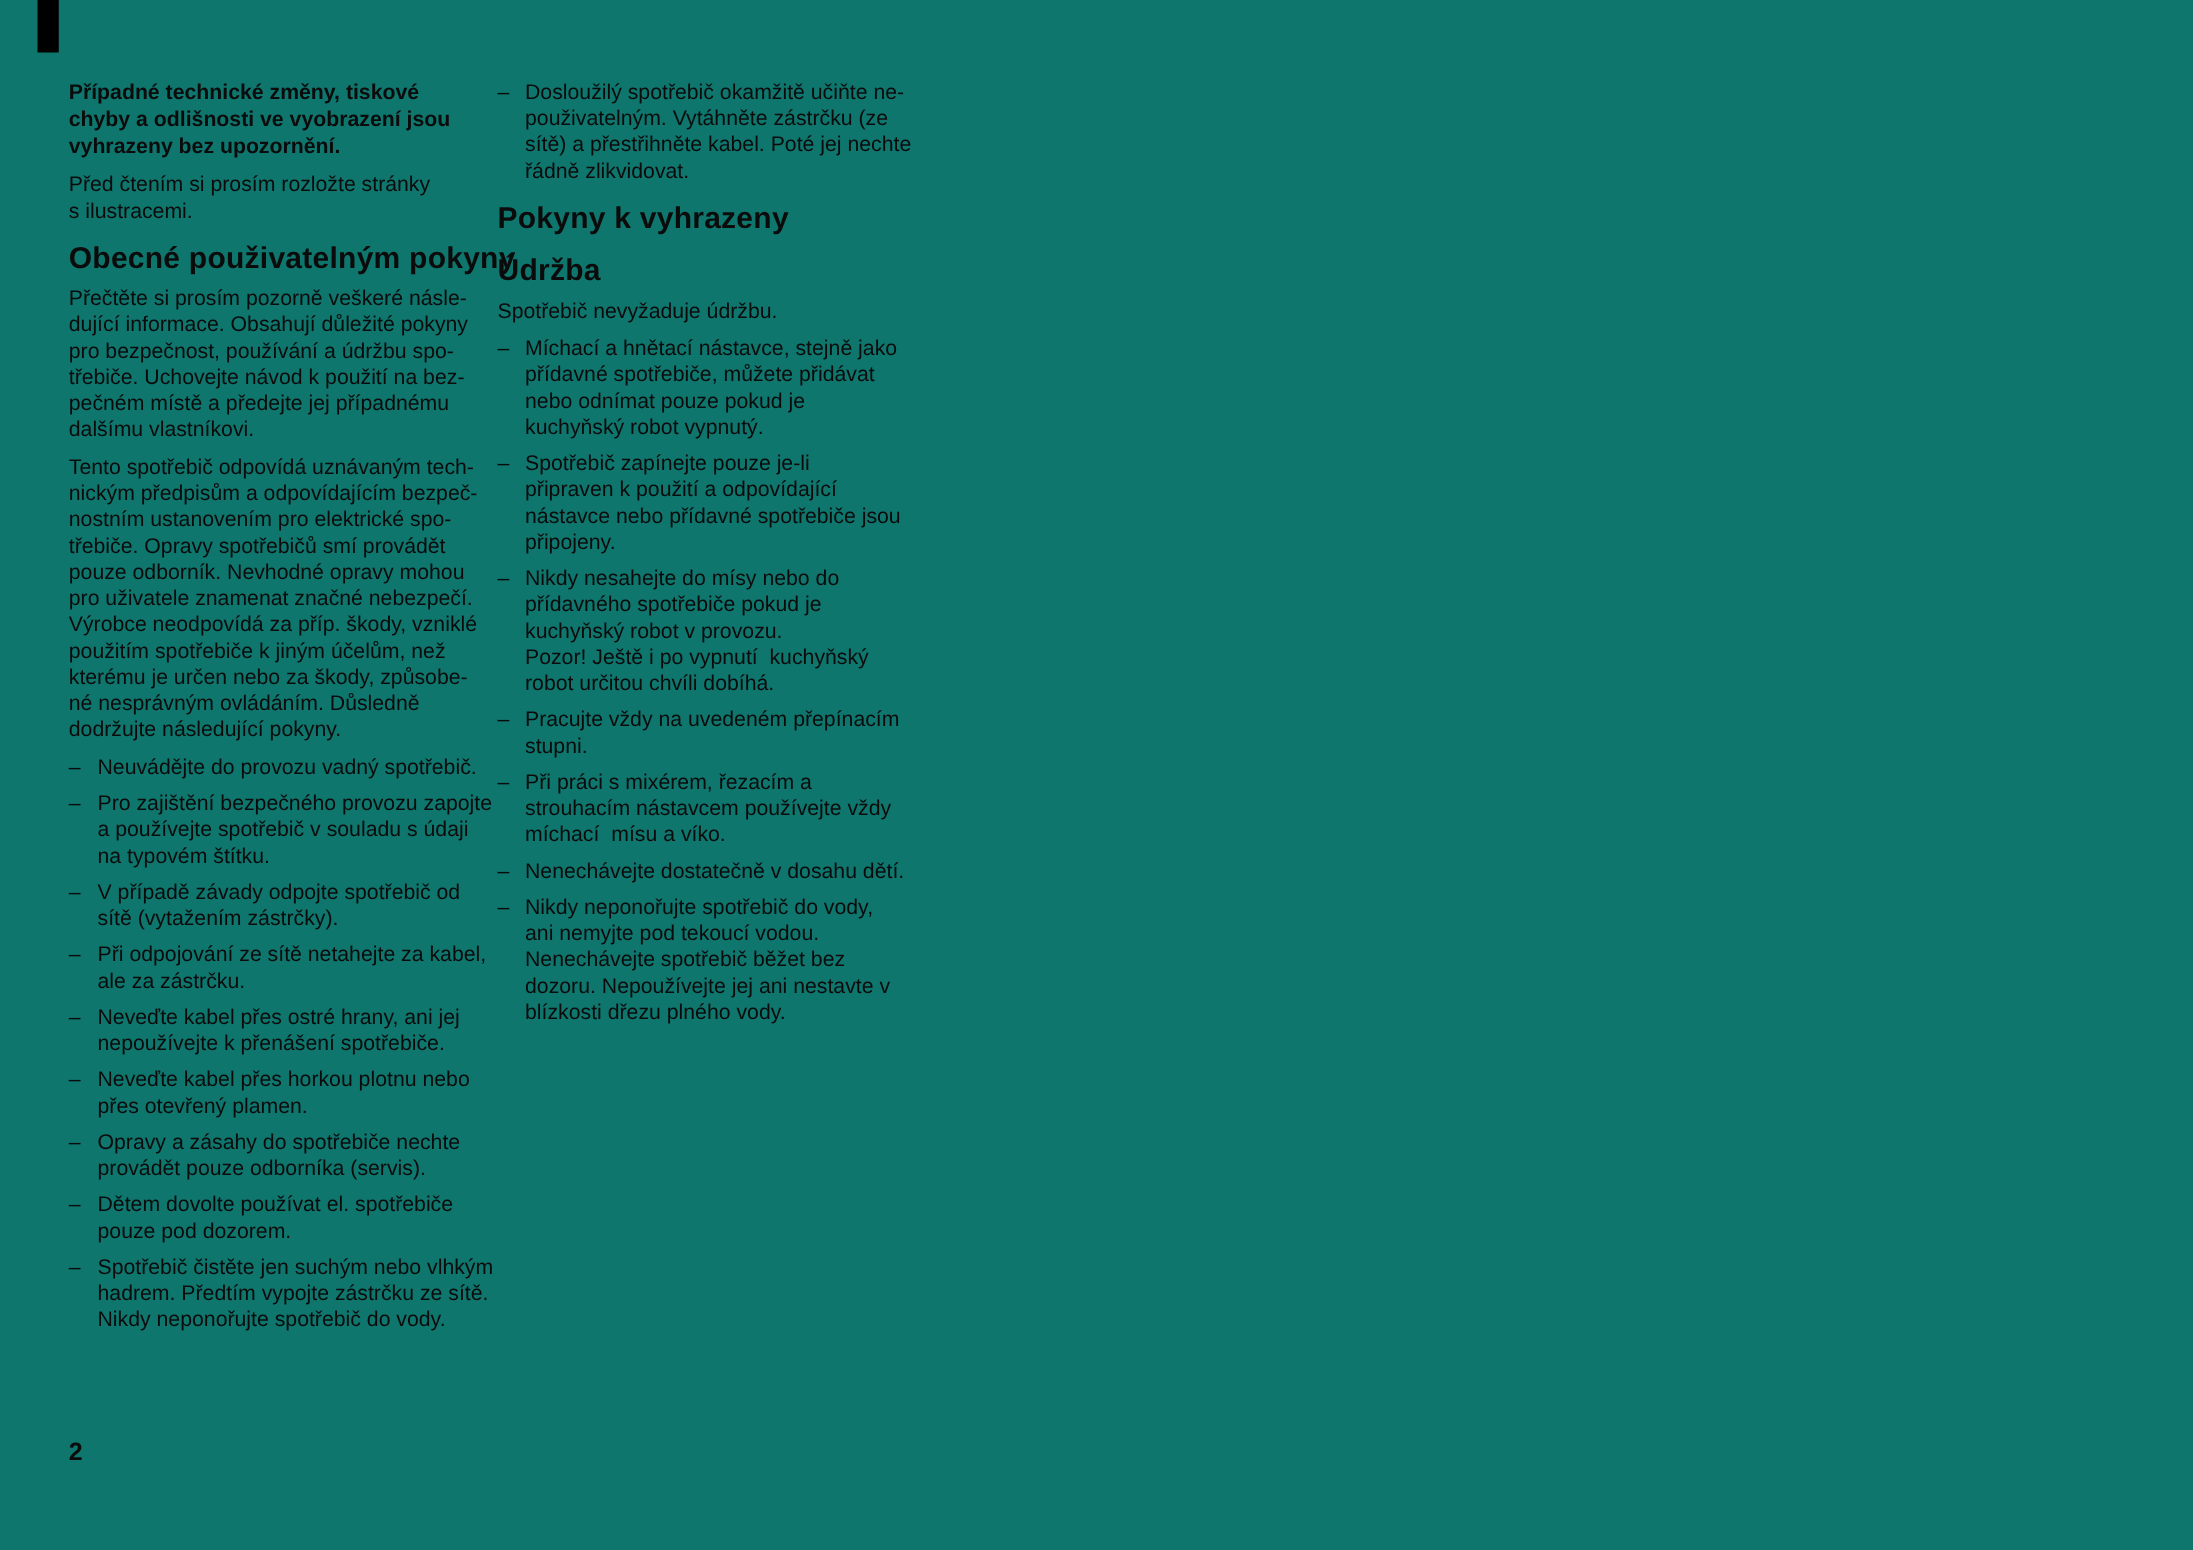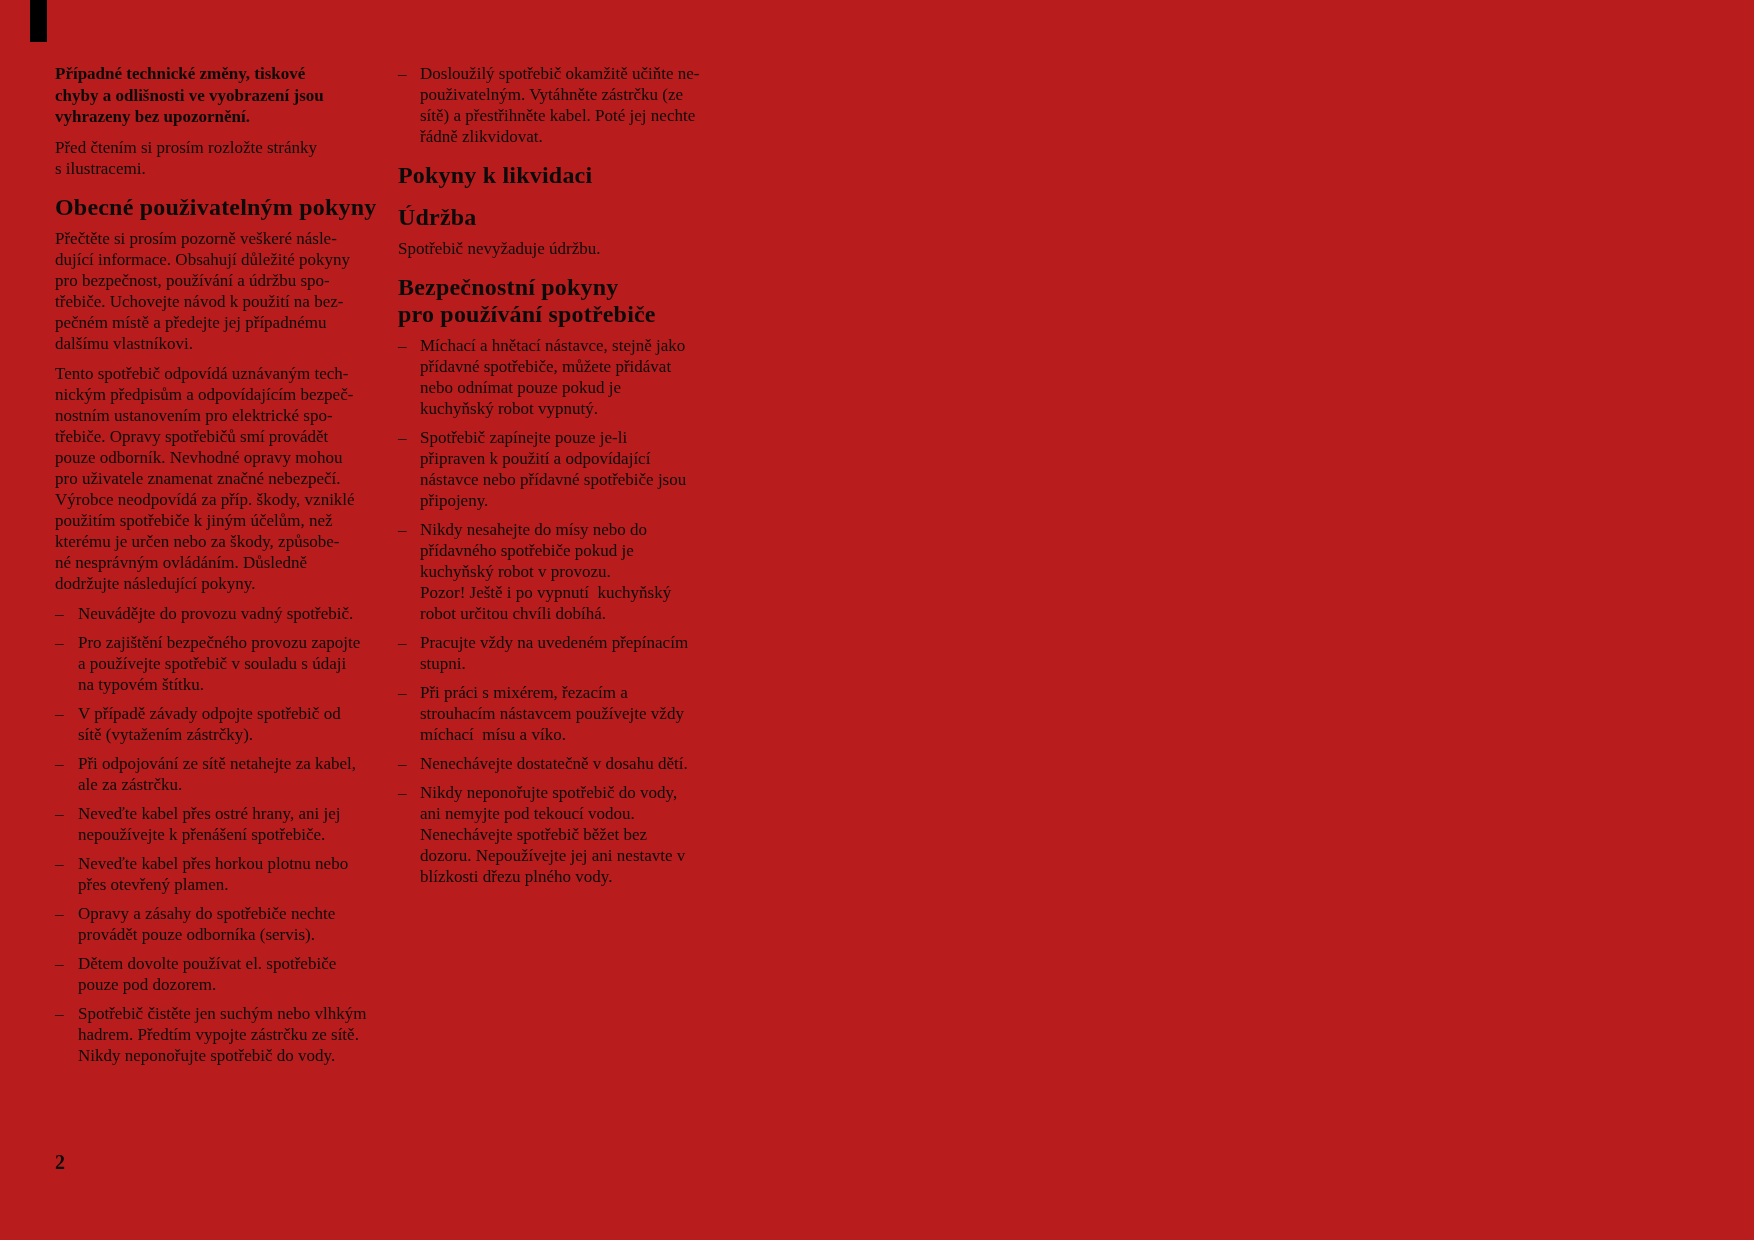--- a/index.html
+++ b/index.html
@@ -11,23 +11,22 @@
     width: 1754px;
     height: 1240px;
     position: relative;
     font-family: "Liberation Sans", sans-serif;
     color: #0b0b0b;
     -webkit-font-smoothing: antialiased;
   }
   .page {
     position: absolute;
     inset: 0;
-    background: #b91c1c;
+    background: #0f766e;
     overflow: hidden;
-    font-family: Liberation Serif, serif;
   }
   .corner-mark {
     position: absolute;
     left: 30px;
     top: 0;
     width: 17px;
     height: 42px;
     background: #000000;
   }
   .col {
@@ -170,30 +169,28 @@
   <div class="col col-right">
 
     <div class="bullet">
       <span class="dash">–</span>
       <span class="btxt">Dosloužilý spotřebič okamžitě učiňte ne-
 použivatelným. Vytáhněte zástrčku (ze
 sítě) a přestřihněte kabel. Poté jej nechte
 řádně zlikvidovat.</span>
     </div>
 
-    <h2 class="heading">Pokyny k likvidaci</h2>
+    <h2 class="heading">Pokyny k vyhrazeny</h2>
 
 
 
     <h2 class="heading">Údržba</h2>
 
     <p class="para">Spotřebič nevyžaduje údržbu.</p>
 
-    <h2 class="heading">Bezpečnostní pokyny
-pro používání spotřebiče</h2>
 
     <div class="bullet">
       <span class="dash">–</span>
       <span class="btxt">Míchací a hnětací nástavce, stejně jako
 přídavné spotřebiče, můžete přidávat
 nebo odnímat pouze pokud je
 kuchyňský robot vypnutý.</span>
     </div>
     <div class="bullet">
       <span class="dash">–</span>

